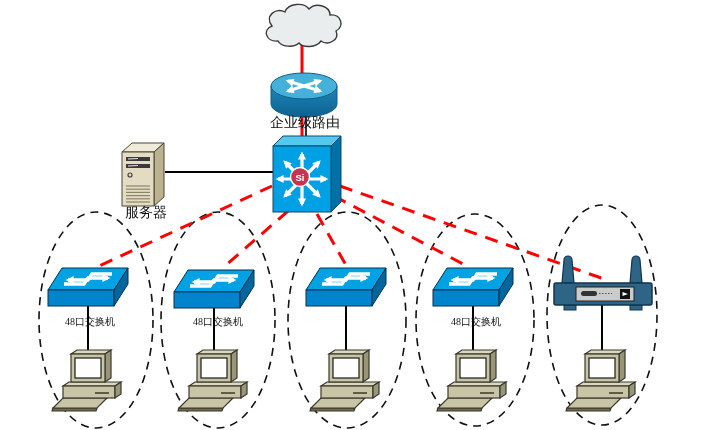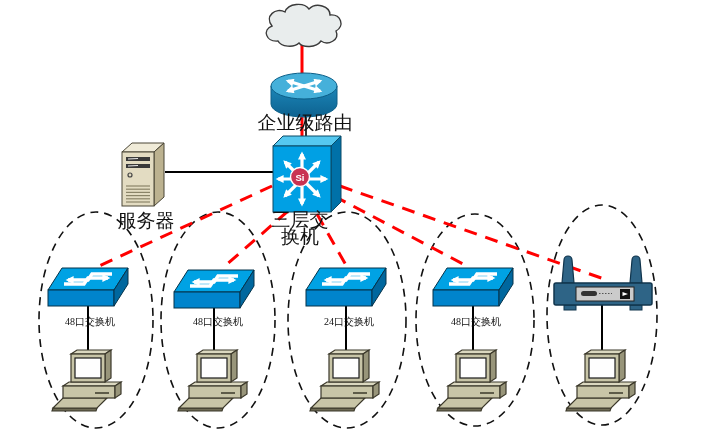--- a/index.html
+++ b/index.html
@@ -3,21 +3,21 @@
 <meta charset="utf-8">
 <style>
   html,body{margin:0;padding:0;background:#fff;}
   .stage{
     position:relative;width:715px;height:430px;background:#ffffff;overflow:hidden;
     font-family:"Liberation Serif","DejaVu Serif",serif;
   }
   .stage svg{position:absolute;left:0;top:0;}
   .lbl{
     position:absolute;transform:translateX(-50%);
-    font-size:19px;line-height:17px;color:#111;text-align:center;
+    font-size:14px;line-height:17px;color:#111;text-align:center;
     white-space:pre-line;pointer-events:none;
   }
   .lbl.big{font-size:10px;}
 </style>
 </head>
 <body>
 
 <div class="stage">
 <svg width="715" height="430" viewBox="0 0 715 430">
   <defs>
@@ -146,20 +146,17 @@
   </g>
 
   <use href="#sym-pc" x="51" y="350"></use>
   <use href="#sym-pc" x="177" y="350"></use>
   <use href="#sym-pc" x="309" y="350"></use>
   <use href="#sym-pc" x="436" y="350"></use>
   <use href="#sym-pc" x="565" y="350"></use>
 </svg>
 
 <div class="lbl" style="left:305px;top:114px;">企业级路由</div>
-<div class="lbl" style="left:300px;top:211px;">三层交
-换机</div>
-<div class="lbl" style="left:146px;top:212px;">服务器</div>
+<div class="lbl" style="left:146px;top:204px;">服务器</div>
 <div class="lbl big" style="left:90px;top:313px;">48口交换机</div>
 <div class="lbl big" style="left:218px;top:313px;">48口交换机</div>
-<div class="lbl big" style="left:349px;top:313px;">24口交换机</div>
 <div class="lbl big" style="left:476px;top:313px;">48口交换机</div>
 </div>
 
 </body></html>

